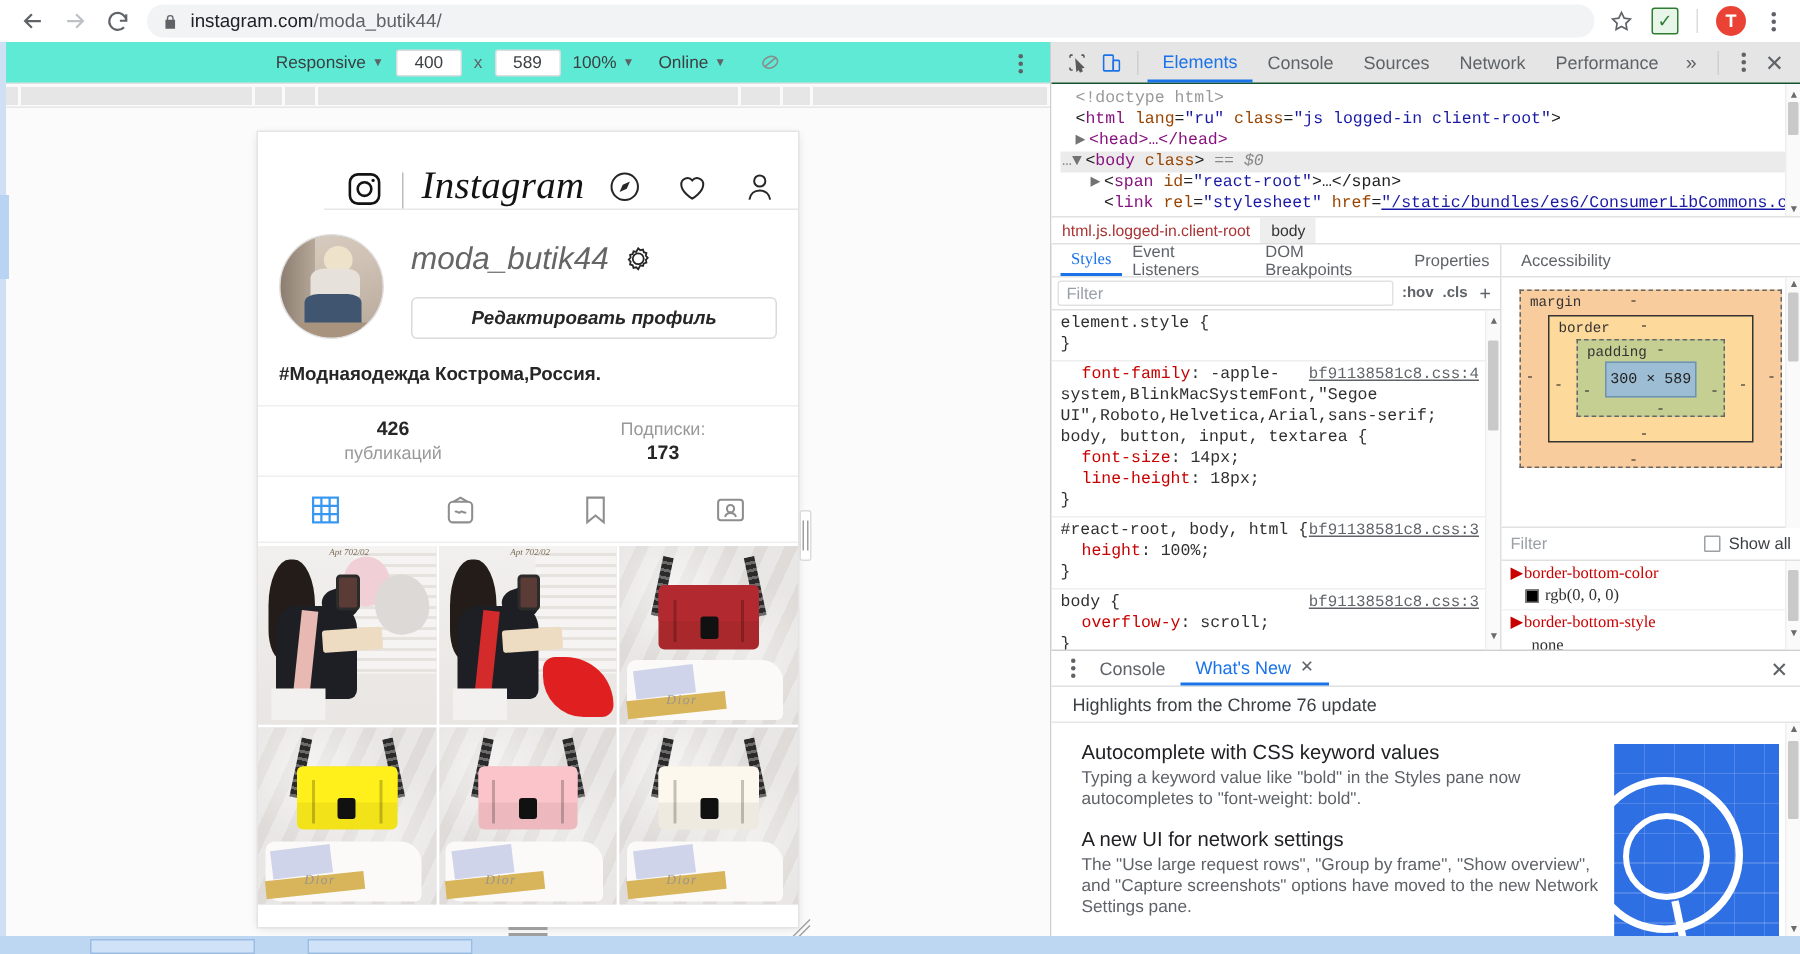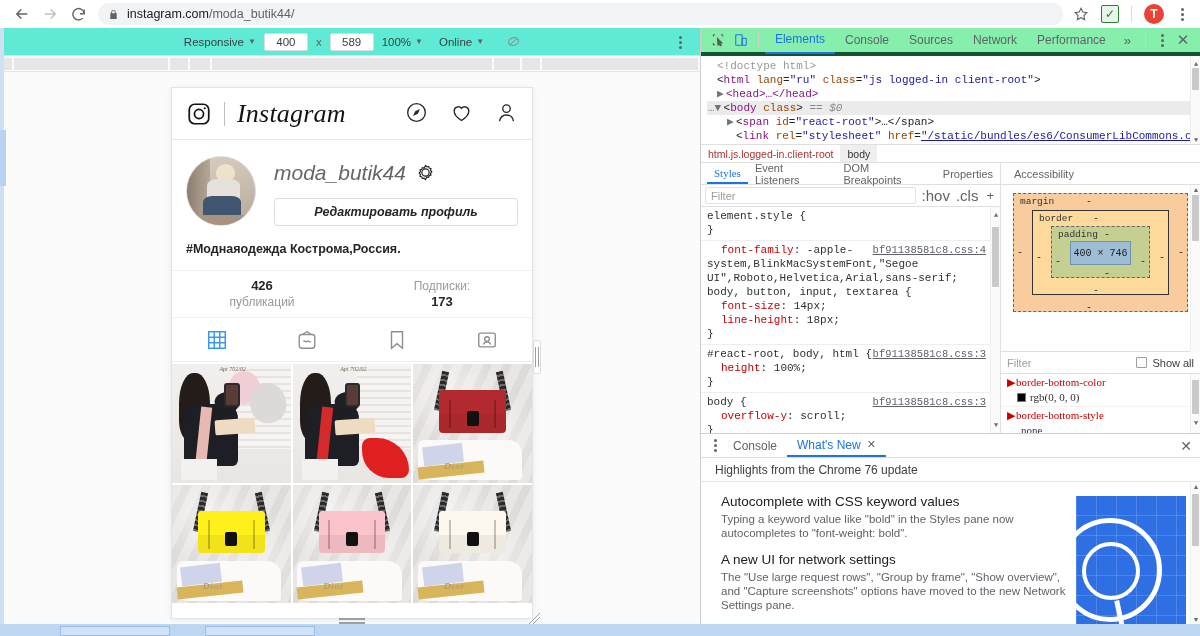--- a/index.html
+++ b/index.html
@@ -67,22 +67,22 @@
   .left-blue{ position:absolute; left:0; top:28px; width:4px; height:596px; background:#cfe0f5;}
   .left-blue2{ position:absolute; left:0; top:130px; width:6px; height:56px; background:#b9d4f2;}
 
   
   .viewport{
     position:absolute; left:172px; top:88px; width:360px; height:530px;
     background:#fff; box-shadow:0 0 0 1px #e4e4e4, 0 1px 6px rgba(0,0,0,.12);
     overflow:hidden;
   }
   .ig-header{
-    height:52px; border-bottom:1px solid #e8e8e8; display:flex; align-items:center;
-    padding:0 14px; background:#fff;
+    height:52px; border-bottom:1px solid #e8e8e8; display:flex; align-items:flex-end;
+    padding:0 14px; background:#fff;margin-left:44px;
   }
   .ig-cam{ width:26px;height:26px; }
   .ig-sep{ width:1px; height:24px; background:#bdbdbd; margin:0 12px; }
   .ig-wordmark{
     font-family:"Liberation Serif", serif; font-size:26px; font-style:italic; color:#131313;
     letter-spacing:.2px;
   }
   .ig-head-icons{ margin-left:auto; display:flex; align-items:center; gap:22px; }
 
   .ig-profile{ padding:16px 14px 0 14px; display:flex; align-items:flex-start;font-style:italic; }
@@ -168,22 +168,22 @@
   .vp-resize-b i{ width:26px;height:2px;background:#9e9e9e;display:block;}
   .vp-resize-c{ position:absolute; left:527px; top:612px; width:14px;height:14px;color:#9e9e9e;}
 
   
   .devtools{
     position:absolute; left:700px; top:28px; width:500px; height:596px;
     background:#fff; border-left:1px solid #cfcfcf; display:flex; flex-direction:column;
     font-family:"Liberation Sans", sans-serif;
   }
   .dt-tabbar{
-    height:28px; border-bottom:4px solid #14532d; display:flex; align-items:center;
-    padding-left:6px; background:#86efac; flex:0 0 28px;text-align:right;
+    height:28px; border-bottom:1px solid #14532d; display:flex; align-items:center;
+    padding-left:6px; background:#e5e5e5; flex:0 0 28px;text-align:right;
   }
   .dt-ic{ width:24px;height:24px;display:flex;align-items:center;justify-content:center;color:#5a5a5a;}
   .dt-ic.sel{ color:#1a73e8; }
   .dt-tabdiv{ width:1px;height:16px;background:#d0d0d0;margin:0 6px;}
   .dt-tab{ padding:0 10px; height:27px; display:flex; align-items:center; font-size:12px; color:#5f6368; }
   .dt-tab.active{ color:#1a73e8; border-bottom:2px solid #1a73e8; }
   .dt-more{ padding:0 8px; color:#5f6368; font-size:13px;}
   .dt-right{ margin-left:auto; display:flex; align-items:center; padding-right:6px;}
   .dt-close{ width:22px;height:22px;display:flex;align-items:center;justify-content:center;color:#5f6368;font-size:15px;}
 
@@ -215,21 +215,21 @@
 
   .dt-mid{ flex:1; display:flex; min-height:0; }
   .styles-col{ width:300px; border-right:1px solid #e0e0e0; display:flex; flex-direction:column; min-height:0;}
   .sidebar-col{ width:199px; display:flex; flex-direction:column; min-height:0;}
 
   .st-tabs{ height:22px; border-bottom:1px solid #e0e0e0; display:flex; align-items:center; padding-left:6px; font-size:11px; }
   .st-tab{ padding:0 7px; height:21px; display:flex; align-items:center; color:#5f6368;}
   .st-tab.active{ color:#1a73e8; border-bottom:2px solid #1a73e8;font-family:Liberation Serif, serif;}
   .st-filterrow{ height:22px; border-bottom:1px solid #e0e0e0; display:flex;align-items:center; padding:0 4px; gap:6px; font-size:11px;}
   .st-filter{ flex:1; height:17px; border:1px solid #e2e2e2; border-radius:2px; padding:0 5px; display:flex;align-items:center; color:#9aa0a6;}
-  .st-hov{ color:#5f6368; font-size:15px;}
+  .st-hov{ color:#5f6368; font-size:10px;font-weight:bold;}
   .st-plus{ color:#5f6368; font-size:13px; padding:0 2px;}
 
   .st-body{ flex:1; overflow:hidden; position:relative;
     font-family:"Liberation Mono", monospace; font-size:11px; line-height:14px; color:#303030;}
   .rule{ border-bottom:1px solid #eee; padding:2px 4px 3px 6px; position:relative;}
   .sel-name{ color:#303030;}
   .src{ position:absolute; right:14px; top:2px; color:#5f6368; text-decoration:underline; font-size:10.5px;}
   .prop{ color:#c80000; padding-left:14px;}
   .val{ color:#303030; }
   .st-scroll{ position:absolute; right:0; top:0; width:10px; bottom:0; background:#fafafa; border-left:1px solid #efefef;}
@@ -713,21 +713,21 @@
               <span class="dash" style="left:60px;top:2px;">-</span>
               <span class="dash" style="left:3px;top:41px;">-</span>
               <span class="dash" style="right:3px;top:41px;">-</span>
               <span class="dash" style="left:60px;bottom:-2px;">-</span>
               <div class="padding">
                 <span class="bm-label">padding</span>
                 <span class="dash" style="left:52px;top:2px;">-</span>
                 <span class="dash" style="left:3px;top:29px;">-</span>
                 <span class="dash" style="right:3px;top:29px;">-</span>
                 <span class="dash" style="left:52px;bottom:-2px;">-</span>
-                <div class="content">400 × 746</div>
+                <div class="content">300 × 589</div>
               </div>
             </div>
           </div>
           <div class="bm-scroll">
             <div class="up">▲</div>
             <div class="thumb"></div>
           </div>
         </div>
         <div class="cs-filterrow">
           <span class="cs-filter">Filter</span>

